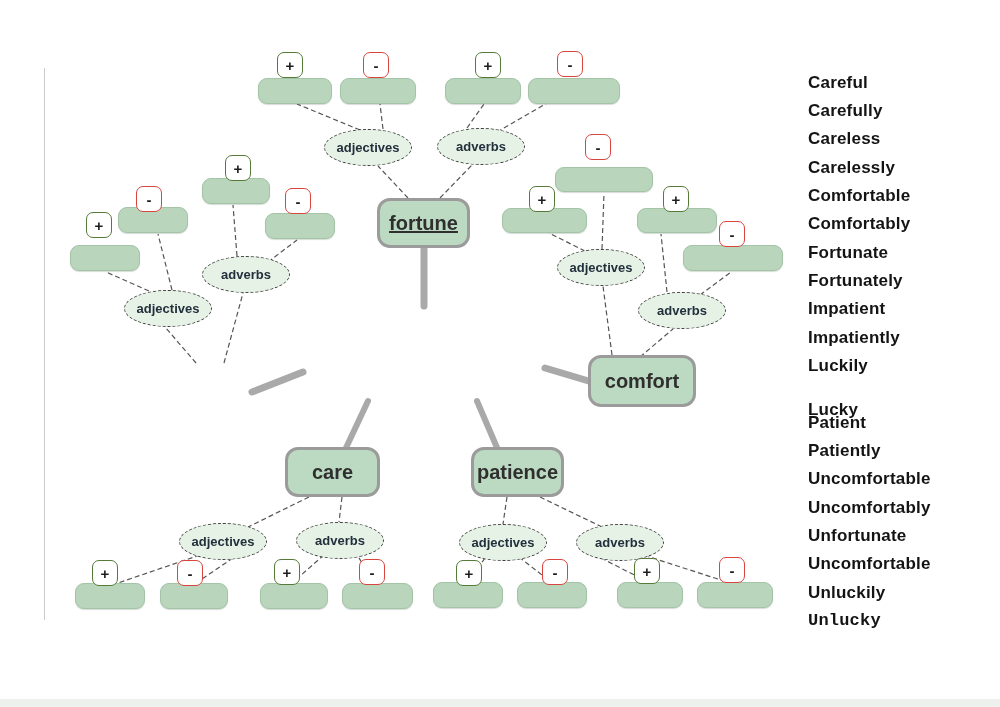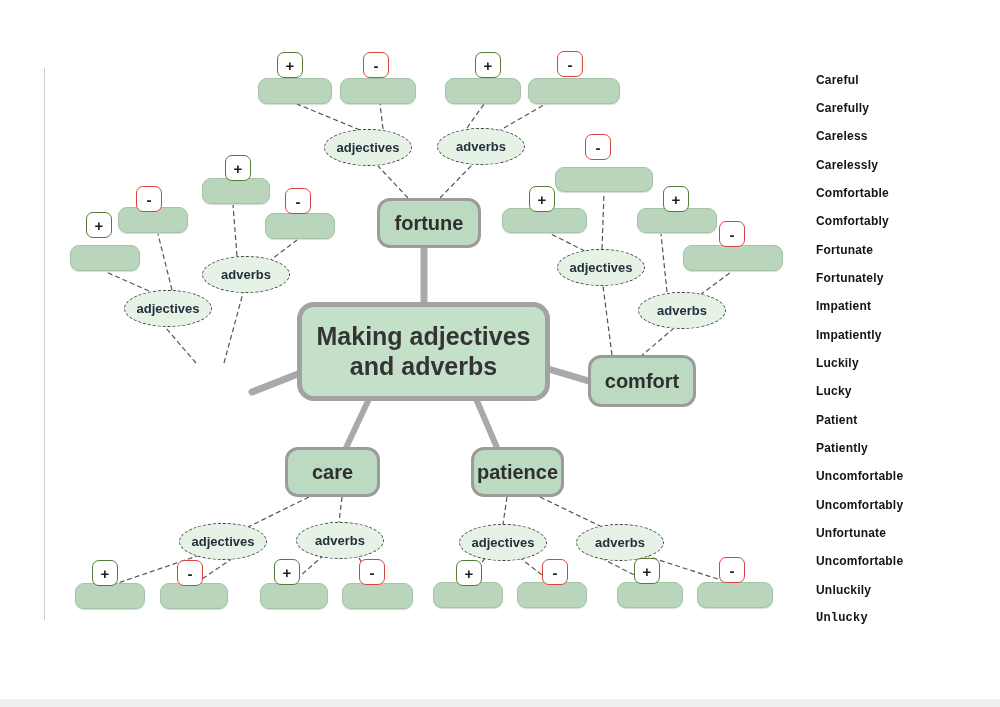--- a/index.html
+++ b/index.html
@@ -48,22 +48,22 @@
   }
   .central{
     position:absolute;left:297px;top:302px;width:253px;height:99px;
     background:var(--central_green);
     border:5px solid #a2a2a2;border-radius:17px;box-sizing:border-box;
     display:flex;align-items:center;justify-content:center;text-align:center;
     font-weight:bold;font-size:25px;line-height:1.18;color:#343434;z-index:7;
     padding:0 14px;
   }
   .word{
-    position:absolute;left:808px;font-weight:bold;font-size:12px;
-    color:var(--word_text);letter-spacing:.2px;white-space:nowrap;margin-left:8px;
+    position:absolute;left:808px;font-weight:bold;font-size:17px;
+    color:var(--word_text);letter-spacing:.2px;white-space:nowrap;
   }
   .margin-line{position:absolute;left:44px;top:68px;width:1px;height:552px;background:#cccccc;}
   .footer-line{position:absolute;left:0;top:699px;width:1000px;height:8px;background:#eef0ee;}
 </style>
 </head>
 <body>
 
 <div id="stage">
 
   <div class="margin-line"></div>
@@ -111,23 +111,22 @@
 
       <line x1="507" y1="497" x2="503" y2="524"></line>
       <line x1="540" y1="497" x2="602" y2="527"></line>
       <line x1="485" y1="558" x2="468" y2="582"></line>
       <line x1="519" y1="557" x2="551" y2="582"></line>
       <line x1="601" y1="558" x2="648" y2="582"></line>
       <line x1="637" y1="553" x2="724" y2="581"></line>
     </g>
   </svg>
 
-  <div class="central">Making adjectives and adverbs</div>
-
-  <div class="bnode" style="left:377px;top:198px;width:104px;height:50px;">fortune</div>
+
+  <div class="bnode" style="left:377px;top:198px;width:93px;height:50px;text-decoration:underline;">fortune</div>
   <div class="bnode" style="left:588px;top:355px;width:108px;height:52px;">comfort</div>
   <div class="bnode" style="left:285px;top:447px;width:95px;height:50px;">care</div>
   <div class="bnode" style="left:471px;top:447px;width:93px;height:50px;">patience</div>
 
   <div class="pos" style="left:324px;top:129px;">adjectives</div>
   <div class="pos" style="left:437px;top:128px;">adverbs</div>
   <div class="pos" style="left:124px;top:290px;">adjectives</div>
   <div class="pos" style="left:202px;top:256px;">adverbs</div>
   <div class="pos" style="left:557px;top:249px;">adjectives</div>
   <div class="pos" style="left:638px;top:292px;">adverbs</div>
@@ -190,21 +189,21 @@
   <div class="word" style="top:101px;">Carefully</div>
   <div class="word" style="top:129px;">Careless</div>
   <div class="word" style="top:158px;">Carelessly</div>
   <div class="word" style="top:186px;">Comfortable</div>
   <div class="word" style="top:214px;">Comfortably</div>
   <div class="word" style="top:243px;">Fortunate</div>
   <div class="word" style="top:271px;">Fortunately</div>
   <div class="word" style="top:299px;">Impatient</div>
   <div class="word" style="top:328px;text-align:center;">Impatiently</div>
   <div class="word" style="top:356px;">Luckily</div>
-  <div class="word" style="top:384px;">Lucky</div>
+  <div class="word" style="top:400px;">Lucky</div>
   <div class="word" style="top:413px;">Patient</div>
   <div class="word" style="top:441px;">Patiently</div>
   <div class="word" style="top:469px;">Uncomfortable</div>
   <div class="word" style="top:498px;">Uncomfortably</div>
   <div class="word" style="top:526px;">Unfortunate</div>
   <div class="word" style="top:554px;">Uncomfortable</div>
   <div class="word" style="top:583px;">Unluckily</div>
   <div class="word" style="top:611px;font-family:Liberation Mono, monospace;">Unlucky</div>
 
 </div>

